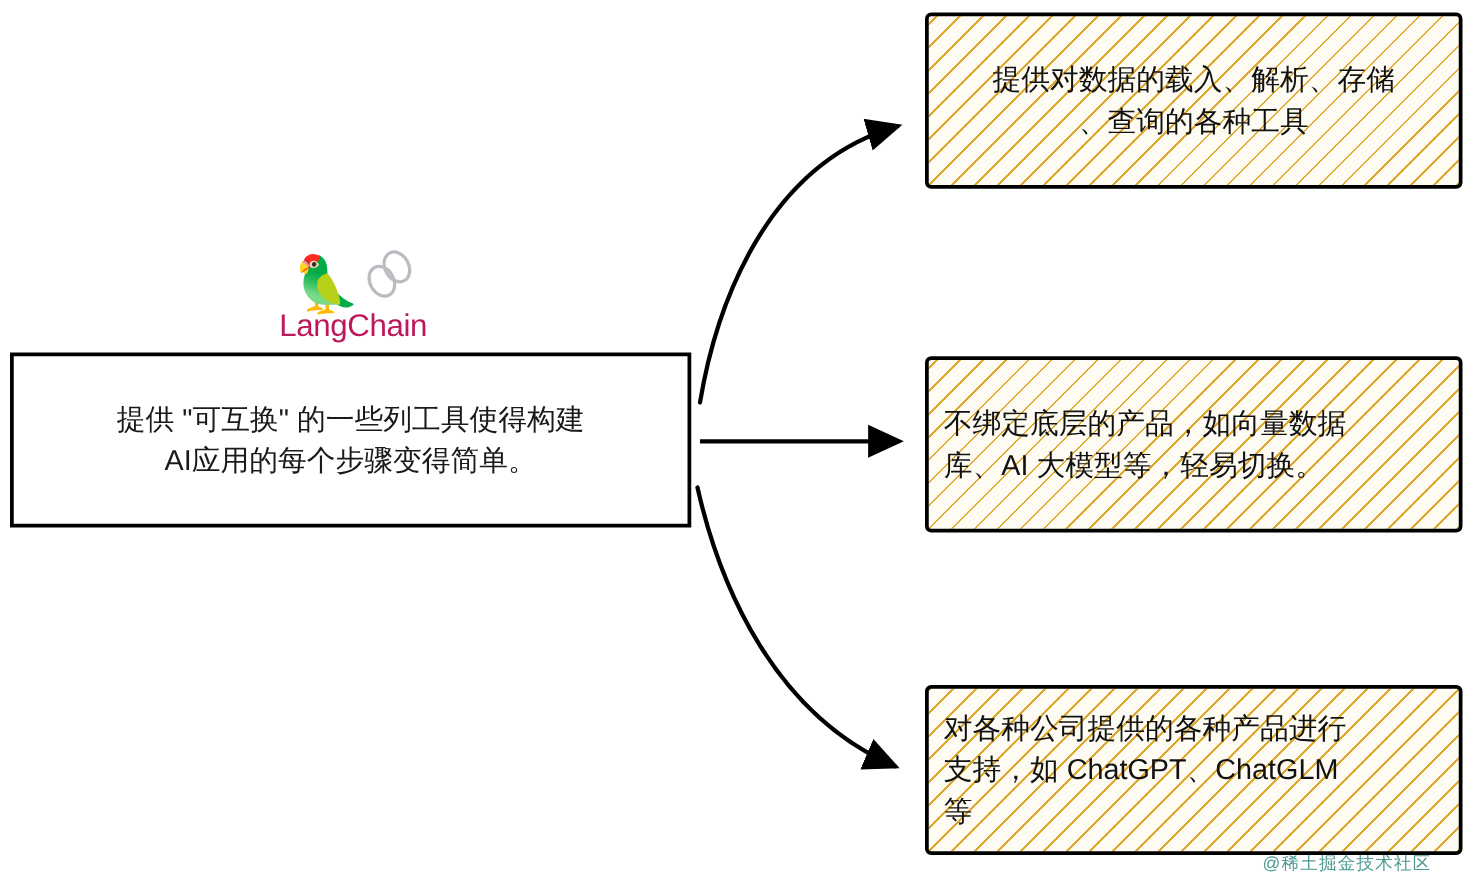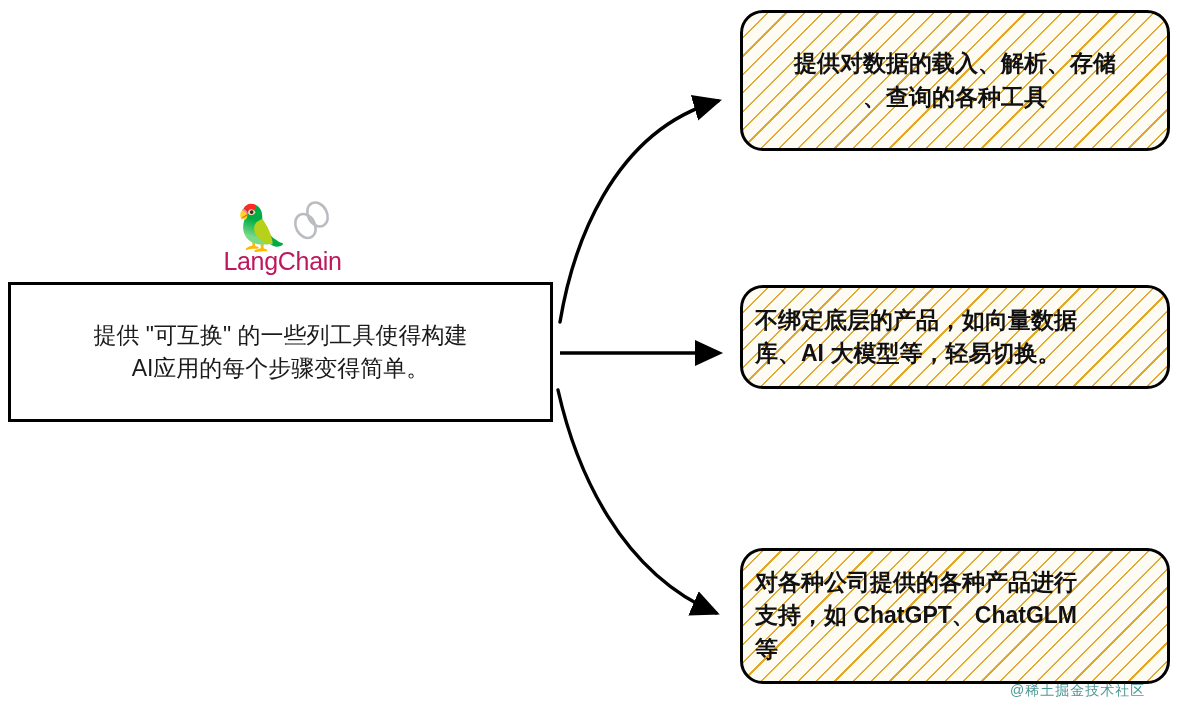--- a/index.html
+++ b/index.html
@@ -78,48 +78,47 @@
     text-align: center;
     padding: 0 14px;
     white-space: pre-line;
   }
 
   
   .hatch-box {
     position: absolute;
     box-sizing: border-box;
     border: 3px solid #000000;
-    border-radius: 23px;
+    border-radius: 5px;
     background-color: #fdfbf2;
     background-image: repeating-linear-gradient(
         -45deg,
         #e0a92e 0px,
         #e0a92e 1.6px,
         rgba(253,251,242,0) 1.6px,
         rgba(253,251,242,0) 13px
     );
     display: flex;
     align-items: center;
     overflow: hidden;
-    font-weight: bold;
   }
   .hatch-box-text {
     font-size: 23px;
     line-height: 1.45;
     color: #111111;
     width: 100%;
     padding: 0 12px;
     box-sizing: border-box;
     white-space: pre-line;
   }
   .align-center { text-align: center; }
   .align-left   { text-align: left; }
 
   #box-1 { left: 740px; top: 10px;  width: 430px; height: 141px; }
-  #box-2 { left: 740px; top: 285px; width: 430px; height: 104px; }
+  #box-2 { left: 740px; top: 285px; width: 430px; height: 141px; }
   #box-3 { left: 740px; top: 548px; width: 430px; height: 136px; }
 
   
   .watermark {
     position: absolute;
     left: 1010px;
     top: 682px;
     font-size: 14px;
     color: #0f766e;
     opacity: 0.75;

